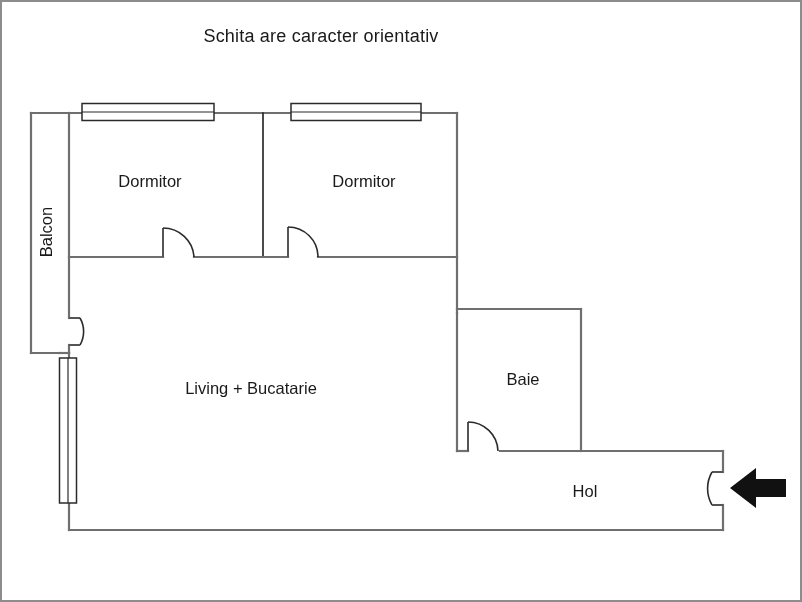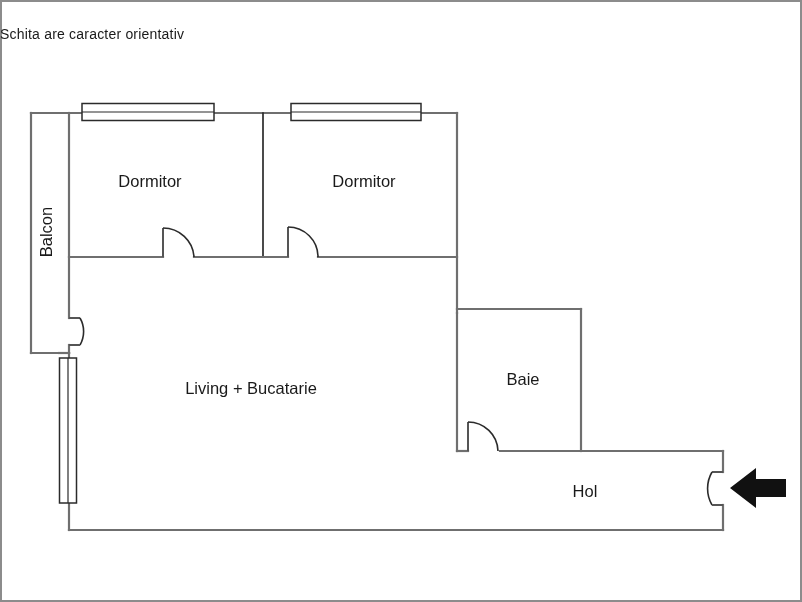--- a/index.html
+++ b/index.html
@@ -26,22 +26,22 @@
     height: 602px;
     box-sizing: border-box;
     border: 2px solid #8c8c8c;
     pointer-events: none;
   }
   #plan-title {
     position: absolute;
     left: 0;
     top: 26px;
     width: 642px;
-    text-align: left;
-    font-size: 14px;
+    text-align: center;
+    font-size: 18px;
     color: #1a1a1a;
     letter-spacing: 0.2px;
   }
   svg#floorplan {
     position: absolute;
     left: 0;
     top: 0;
     width: 802px;
     height: 602px;
     display: block;

